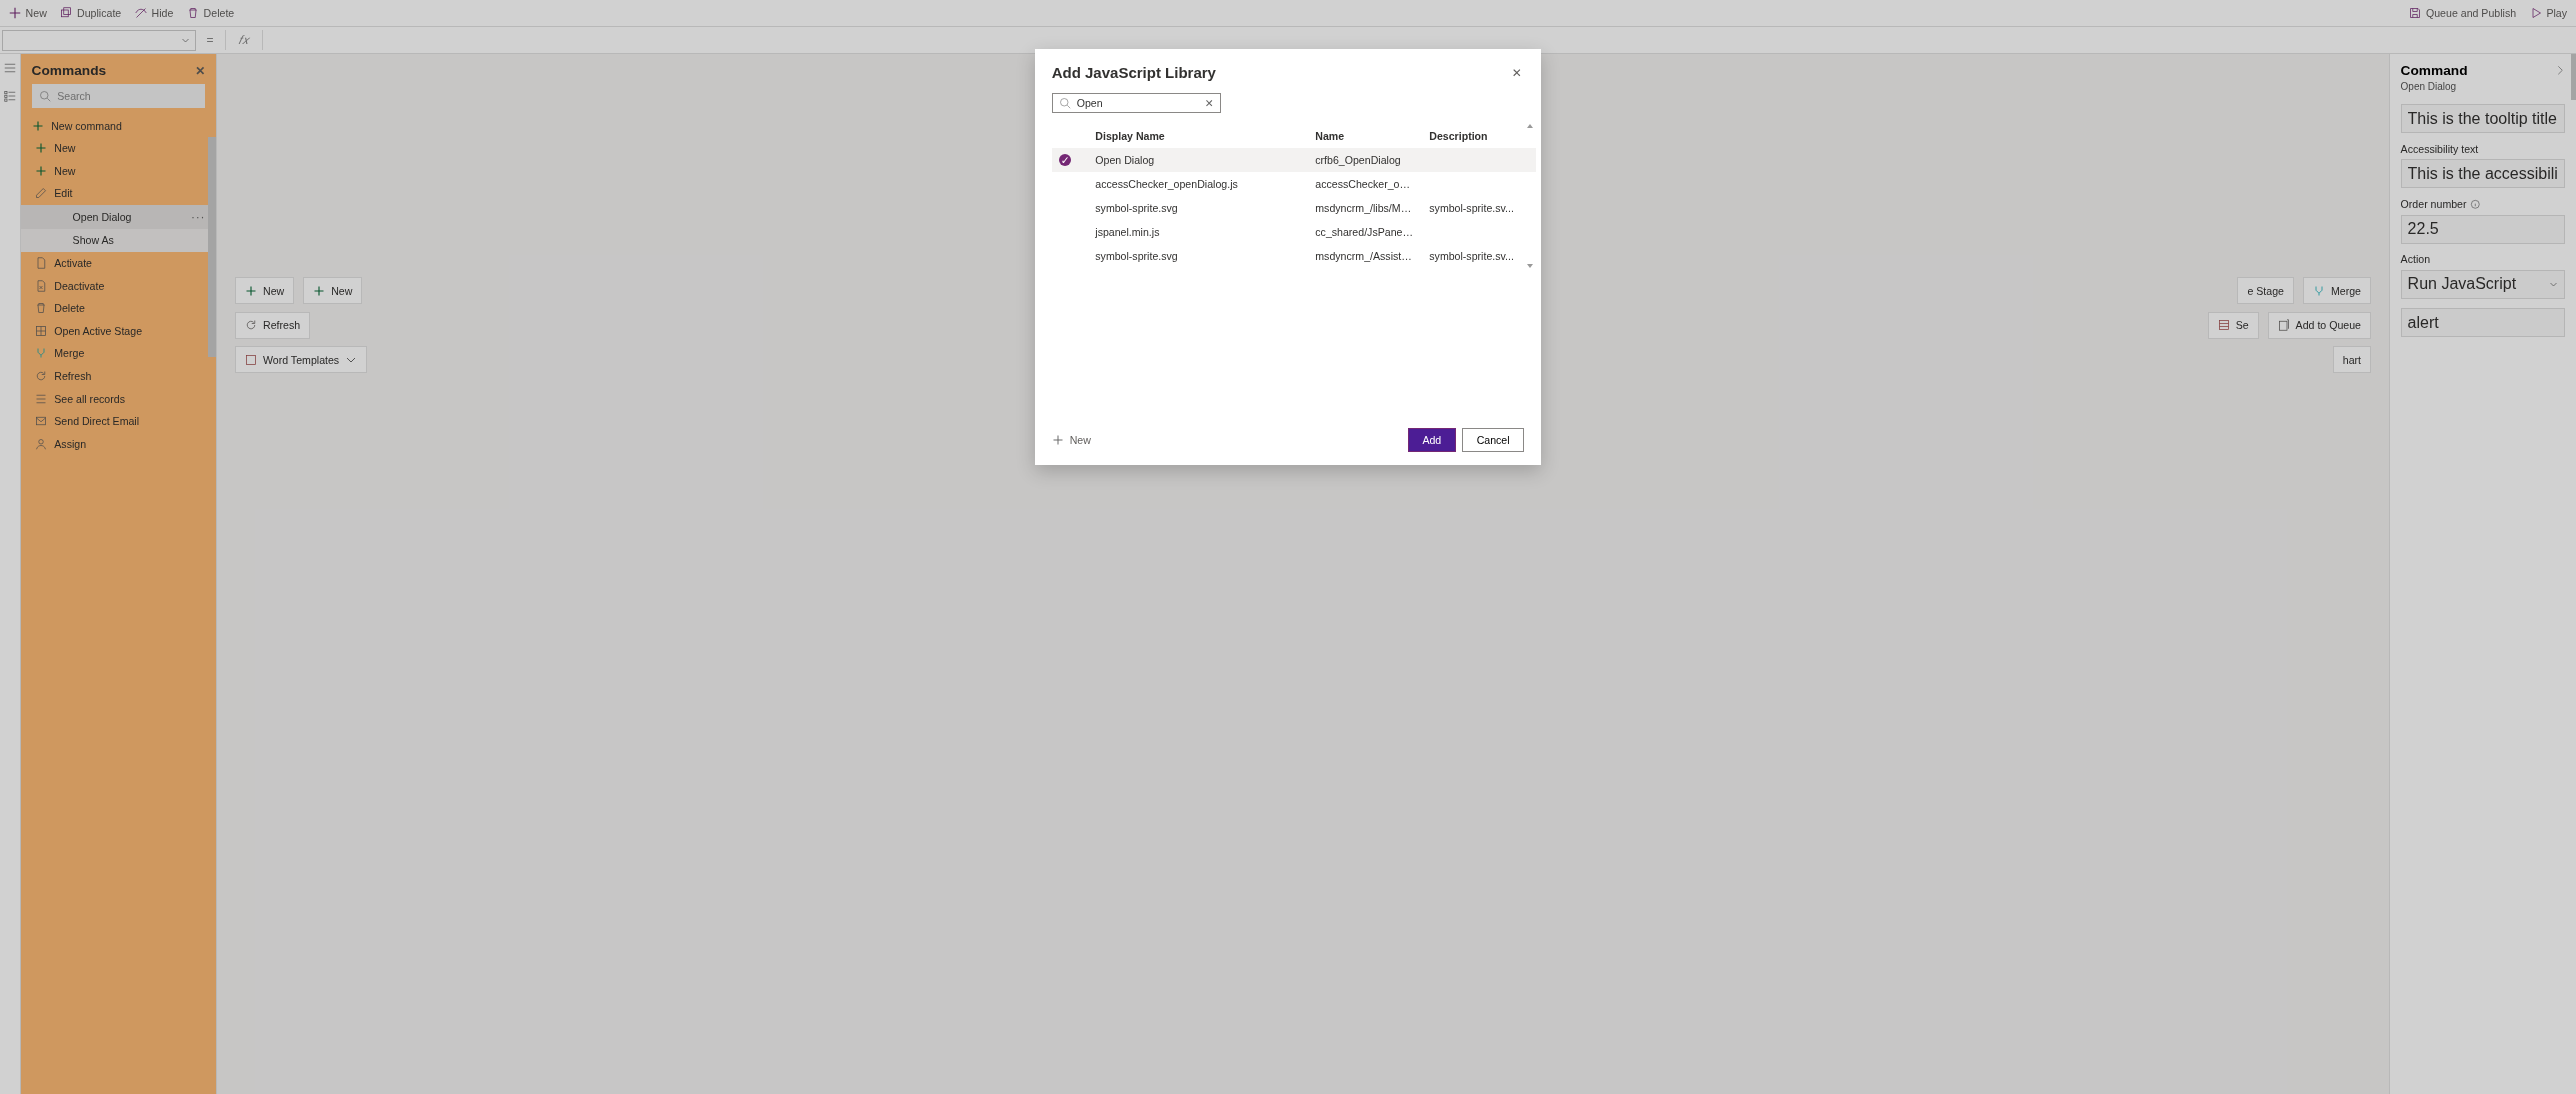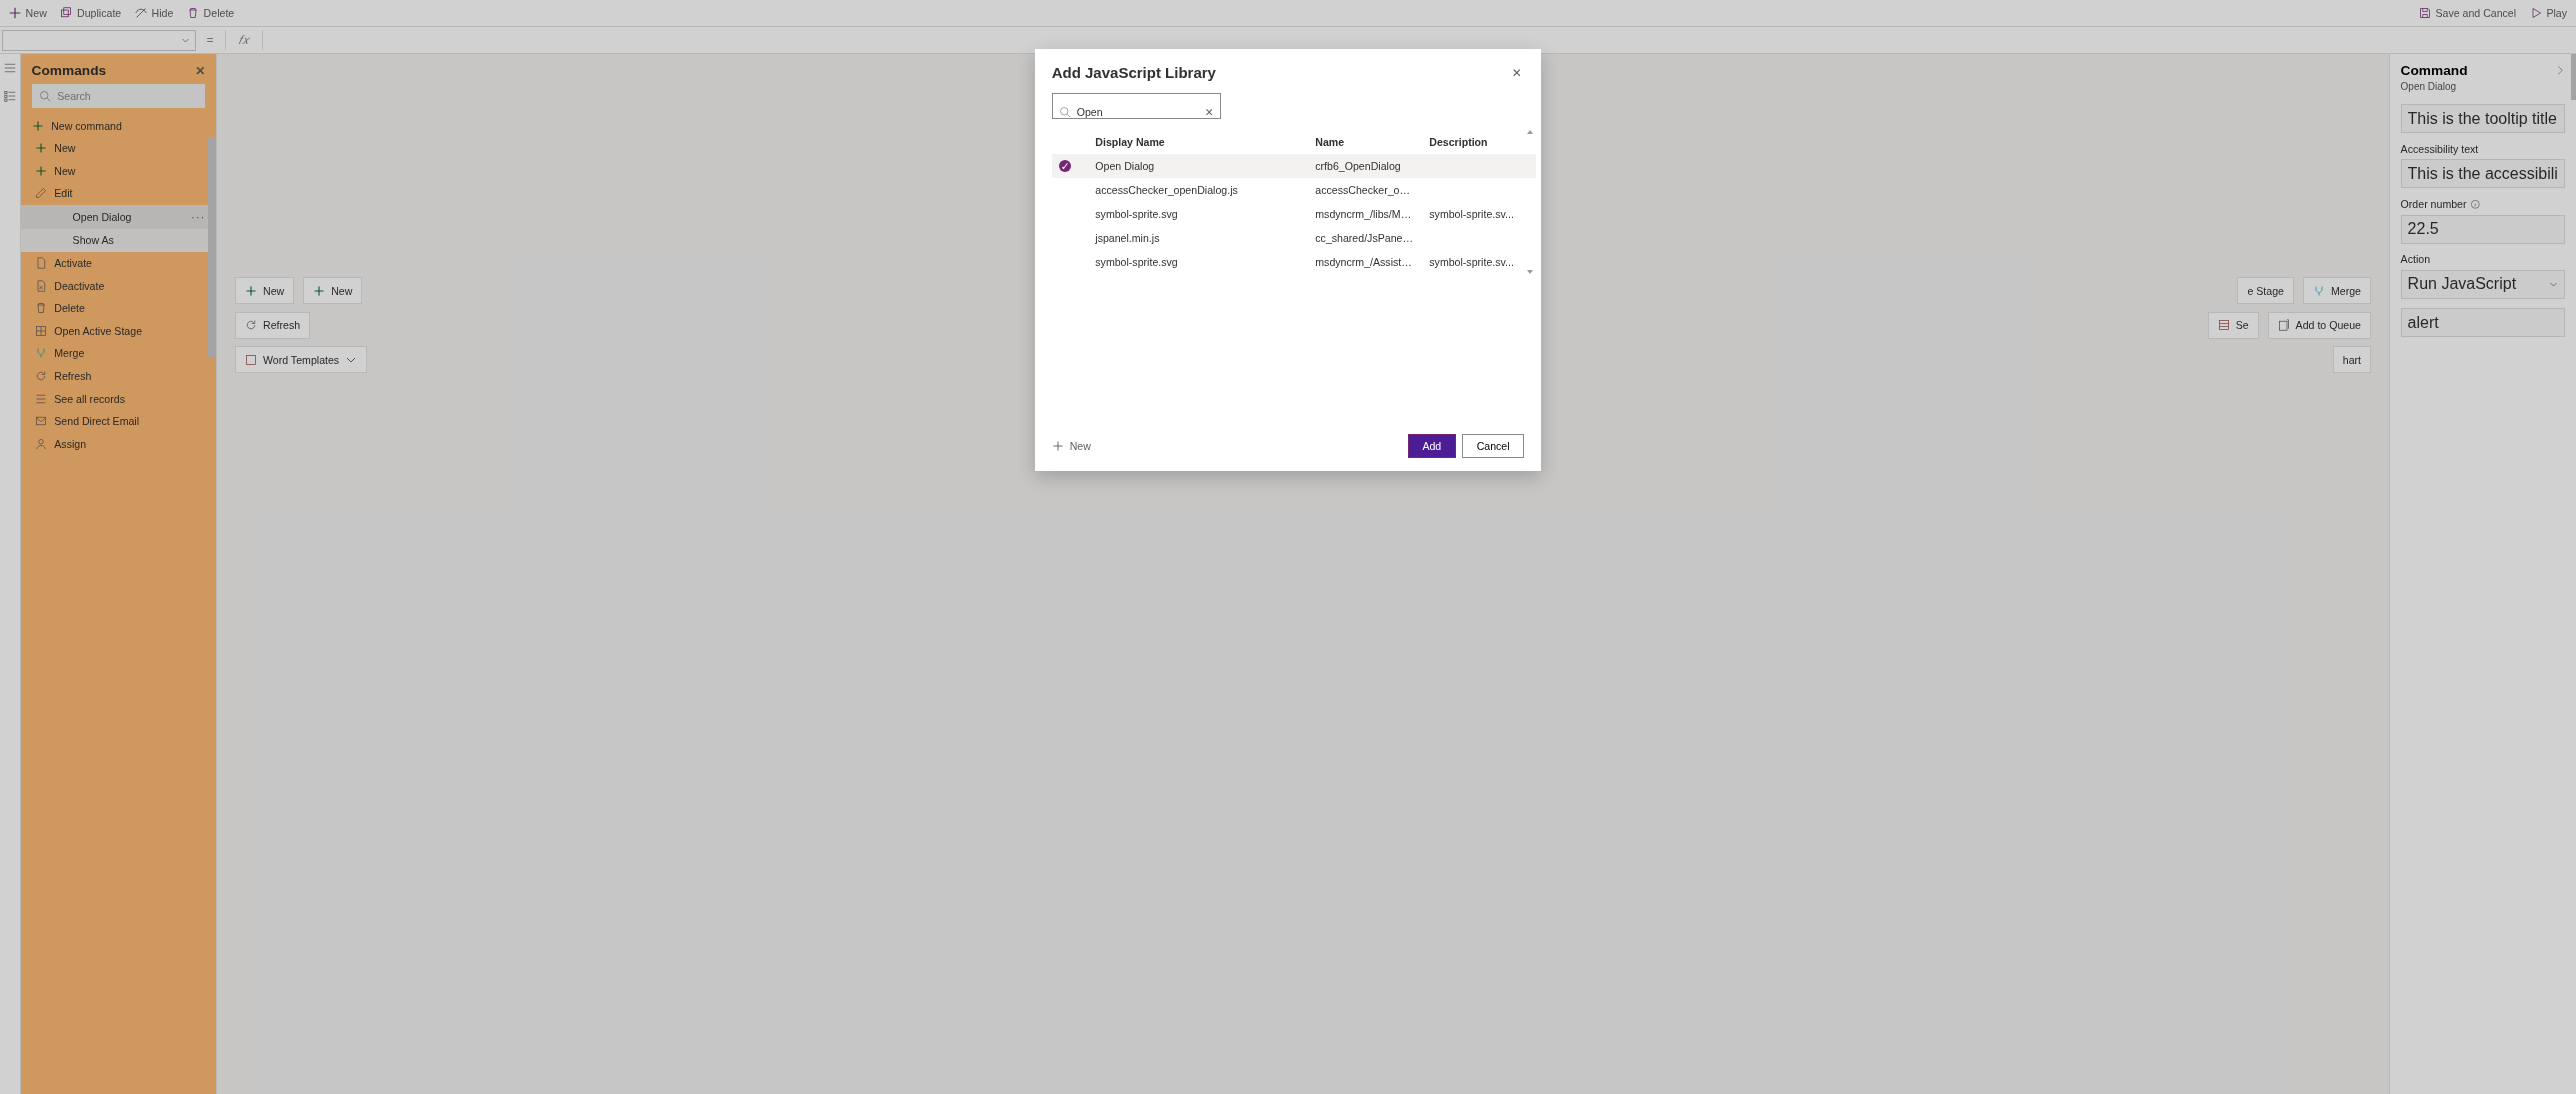--- a/index.html
+++ b/index.html
@@ -68,21 +68,21 @@
 
 
 .scrim { position: absolute; inset: 0; background: rgba(0,0,0,0.18); pointer-events:none; }
 
 
 .modal-wrap { position: absolute; inset: 0; display: flex; align-items: flex-start; justify-content: center; }
 .modal { width: 506px; margin-top: 49px; background: #fff; box-shadow: 0 6px 18px rgba(0,0,0,.2); display: flex; flex-direction: column; padding: 15px 16.7px 13.7px 16.7px; pointer-events:auto;}
 .modal .mhdr { display:flex; align-items:center; justify-content:space-between; margin-bottom:12px;}
 .modal .mtitle { font-size: 15px; font-weight: 600; color: #323130; }
 .modal .mclose { cursor:pointer; color:#605e5c; font-size:12px; width:15px; height:15px; display:flex; align-items:center; justify-content:center;}
-.modal .msearch { width: 169px; height: 26px; border:0.8px solid #8a8886; display:flex; align-items:flex-end; gap:6px; padding:0 6px; color:#333; font-size:10.6px;}
+.modal .msearch { width: 169px; height: 20px; border:0.8px solid #8a8886; display:flex; align-items:center; gap:6px; padding:0 6px; color:#333; font-size:10.6px;}
 .modal .msearch .clr { margin-left:auto; cursor:pointer; color:#666;}
 .modal .tblwrap { margin-top:10.6px; position:relative;}
 .modal table { width:100%; border-collapse: collapse; font-size:10.6px; table-layout:fixed;}
 .modal th { text-align:left; font-weight:600; color:#323130; padding:6px 7.6px; }
 .modal th.chkcol { width:36px;}
 .modal th.ncol { width:220px;}
 .modal th.dcol { width:114px;}
 .modal td { padding:6px 7.6px; color:#323130; white-space:nowrap; overflow:hidden; text-overflow:ellipsis;}
 .modal tr.row { cursor:pointer;}
 .modal tr.row.sel { background:#f3f2f1;}
@@ -129,21 +129,21 @@
             <path d="M3 4h10M5 4V2h6v2M4 4l1 10h6l1-10" fill="none" stroke="#742774"></path>
           </svg>
         <span>Delete</span>
       </div>
     </div>
     <div class="right">
       <div class="tbtn">
         <svg viewBox="0 0 16 16">
             <path d="M2 2h10l2 2v10H2zM5 2v4h6V2M5 14v-4h6v4" fill="none" stroke="#742774"></path>
           </svg>
-        <span>Save and Cancel</span>
+        <span>Queue and Publish</span>
       </div>
       <div class="tbtn">
         <svg viewBox="0 0 16 16">
             <path d="M4 2l10 6-10 6z" fill="none" stroke="#742774"></path>
           </svg>
         <span>Play</span>
       </div>
     </div>
   </div>
 

